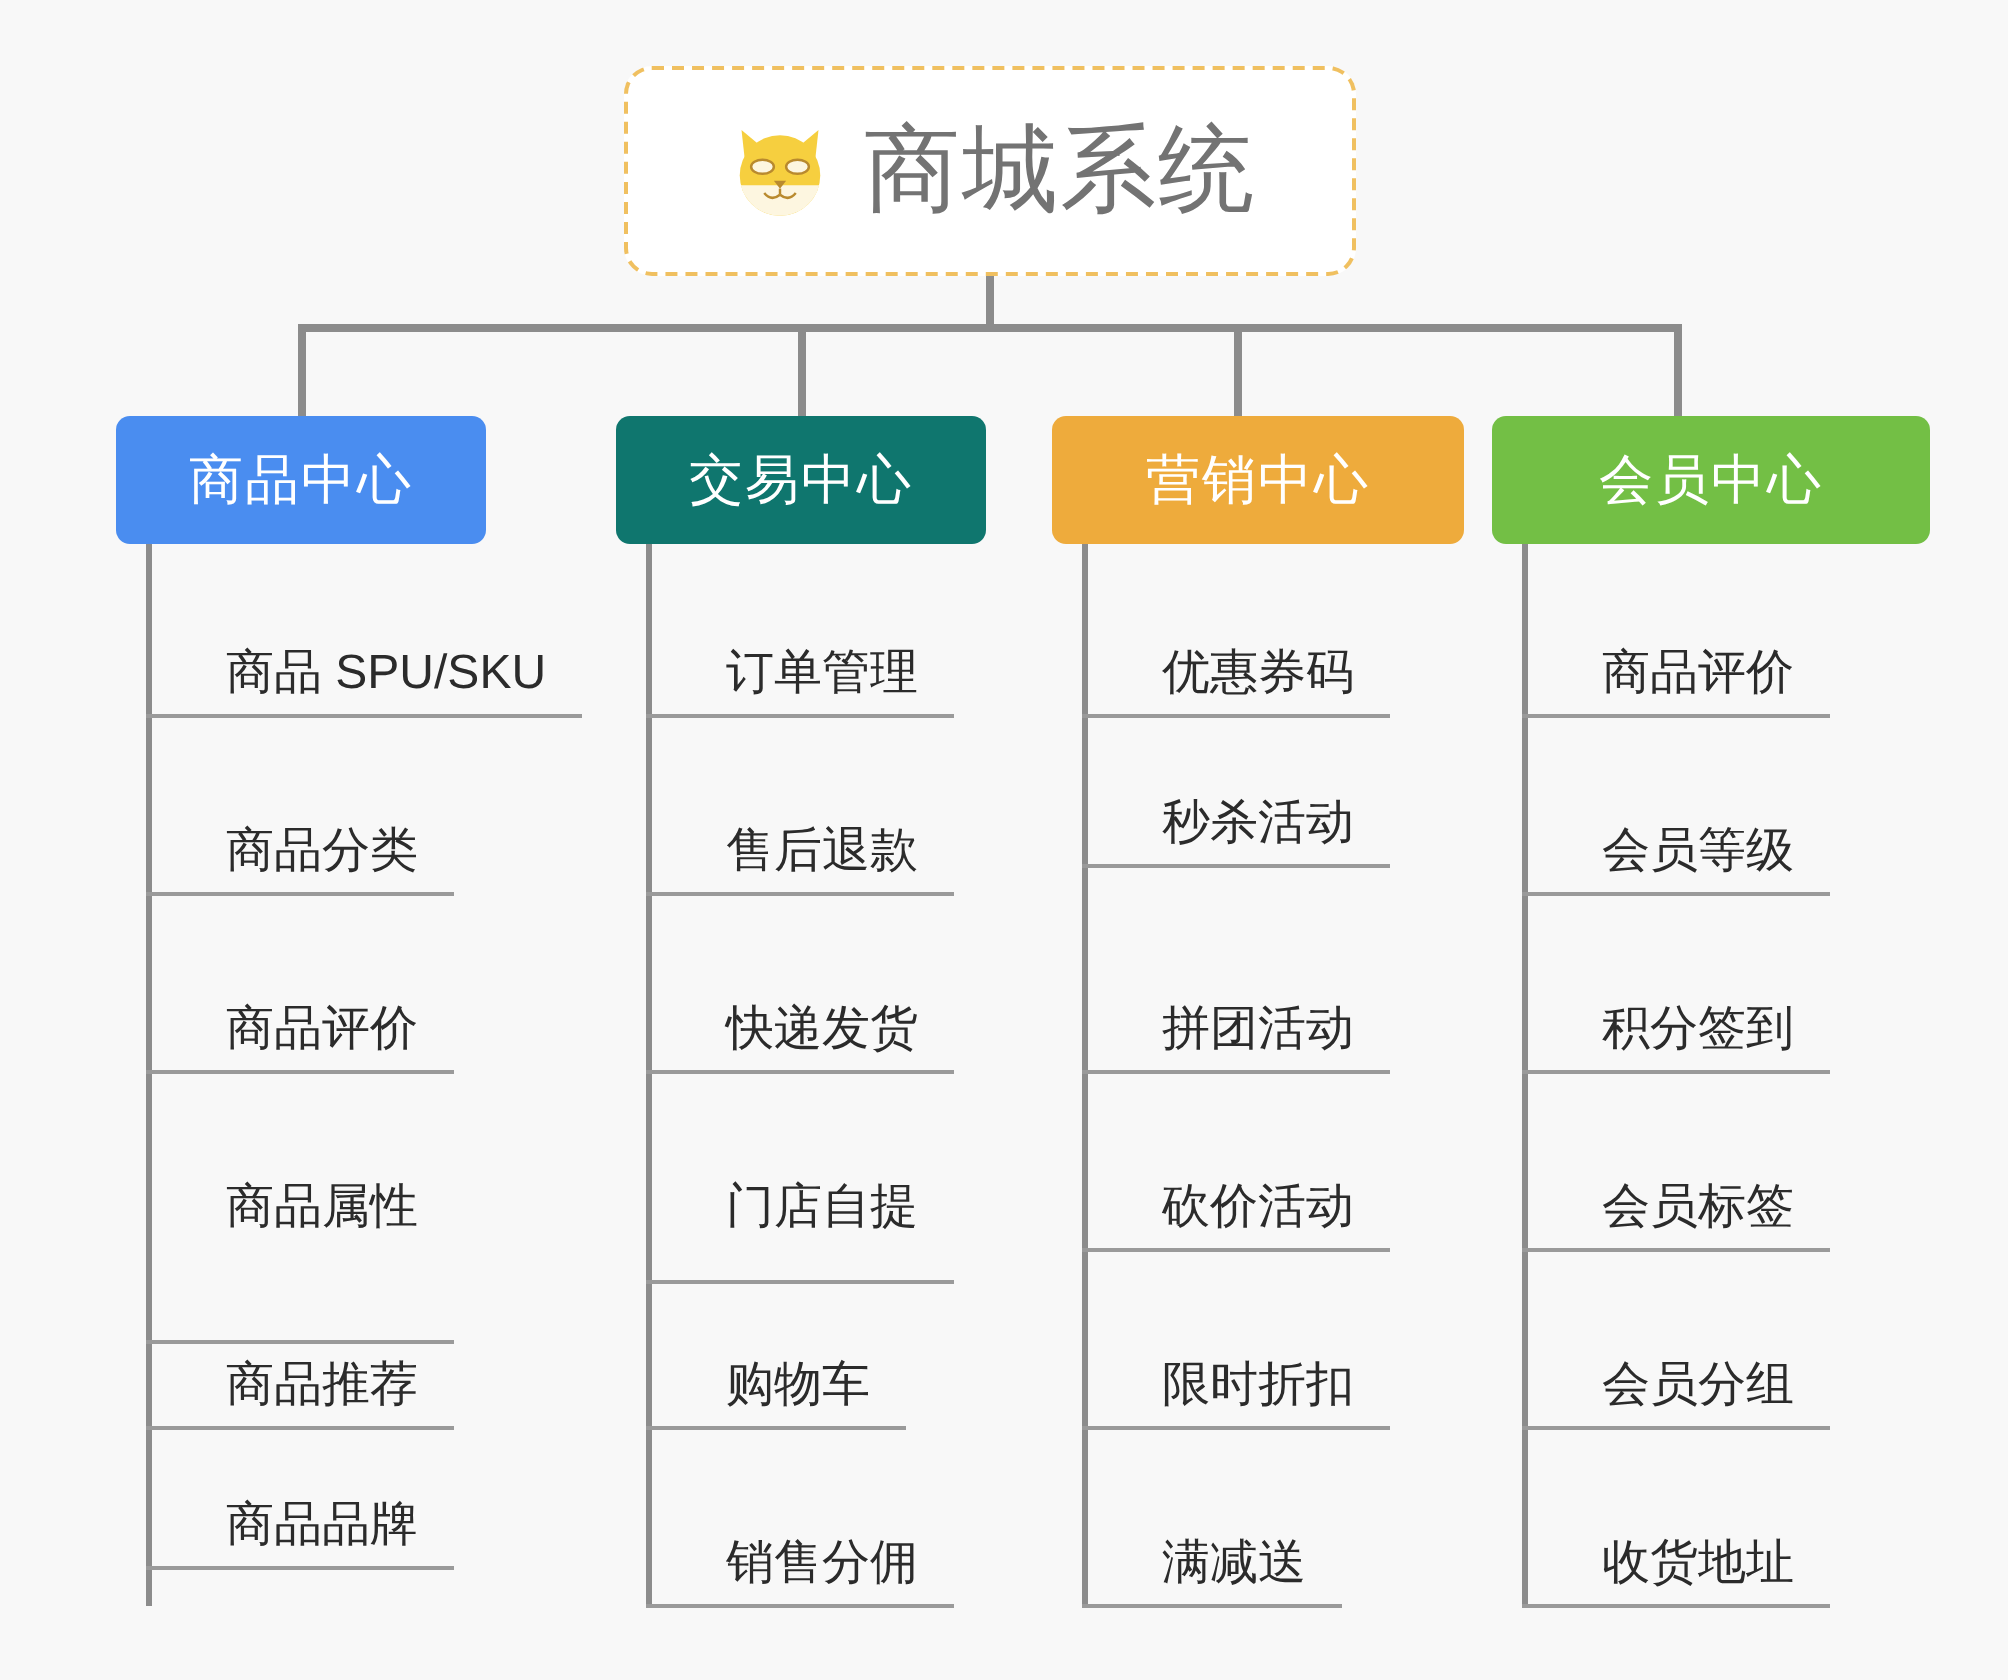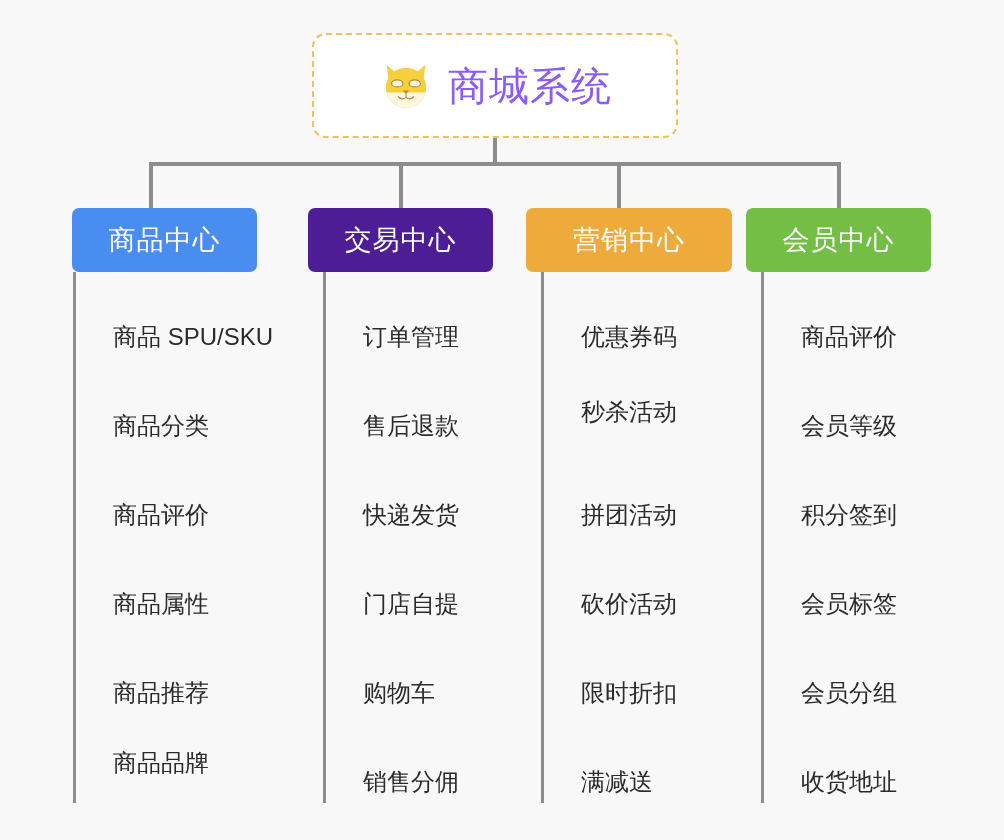--- a/index.html
+++ b/index.html
@@ -36,23 +36,23 @@
     justify-content: center;
     gap: 14px;
   }
   .root-icon {
     width: 56px;
     height: 56px;
     flex: 0 0 auto;
     display: block;
   }
   .root-title {
-    font-size: 40px;
+    font-size: 48px;
     line-height: 1;
-    color: #8b5cf6;
+    color: #737373;
     letter-spacing: 1px;
     white-space: nowrap;
   }
 
   
   .conn {
     position: absolute;
     background: #8c8c8c;
   }
   .conn-v-root {
@@ -98,21 +98,21 @@
     position: absolute;
     left: 0;
     top: 0;
     width: 3px;
     background: #8c8c8c;
   }
   .leaf-item {
     position: absolute;
     left: 0;
     display: flex;
-    flex-direction: row;
+    flex-direction: column;
     align-items: flex-end;
   }
   .leaf-label {
     font-size: 24px;
     color: #2b2b2b;
     white-space: nowrap;
     padding: 0 18px 5px 40px;
     line-height: 1.25;
   }
   .leaf-rule {
@@ -147,21 +147,21 @@
   <div id="connectors">
       <div class="conn conn-v-root"></div>
       <div class="conn conn-h-main" style="left: 149px; width: 692px;"></div>
       <div class="conn conn-drop" style="left: 149px;"></div>
       <div class="conn conn-drop" style="left: 399px;"></div>
       <div class="conn conn-drop" style="left: 617px;"></div>
       <div class="conn conn-drop" style="left: 837px;"></div>
     </div>
 
   <div id="branches">
-      <div class="cat-box" style="left: 58px; width: 185px; background: rgb(74, 141, 240); margin-left: 14px;">
+      <div class="cat-box" style="left: 58px; width: 185px; background: rgb(74, 141, 240);">
         <span>商品中心</span>
       </div>
       <div class="leaf-col" style="left: 73px; height: 528px;">
         <div class="leaf-spine" style="height: 531px;"></div>
         <div class="leaf-item" style="top: 50px;">
           <div class="leaf-label">商品 SPU/SKU</div>
           <div class="leaf-rule"></div>
         </div>
         <div class="leaf-item" style="top: 139px;">
           <div class="leaf-label">商品分类</div>
@@ -177,21 +177,21 @@
         </div>
         <div class="leaf-item" style="top: 406px;">
           <div class="leaf-label">商品推荐</div>
           <div class="leaf-rule"></div>
         </div>
         <div class="leaf-item" style="top: 476px;">
           <div class="leaf-label">商品品牌</div>
           <div class="leaf-rule"></div>
         </div>
       </div>
-      <div class="cat-box" style="left: 308px; width: 185px; background: #4c1d95;">
+      <div class="cat-box" style="left: 308px; width: 185px; background: #0f766e;">
         <span>交易中心</span>
       </div>
       <div class="leaf-col" style="left: 323px; height: 528px;">
         <div class="leaf-spine" style="height: 531px;"></div>
         <div class="leaf-item" style="top: 50px;">
           <div class="leaf-label">订单管理</div>
           <div class="leaf-rule"></div>
         </div>
         <div class="leaf-item" style="top: 139px;">
           <div class="leaf-label">售后退款</div>
@@ -237,21 +237,21 @@
         </div>
         <div class="leaf-item" style="top: 406px;">
           <div class="leaf-label">限时折扣</div>
           <div class="leaf-rule"></div>
         </div>
         <div class="leaf-item" style="top: 495px;">
           <div class="leaf-label">满减送</div>
           <div class="leaf-rule"></div>
         </div>
       </div>
-      <div class="cat-box" style="left: 746px; width: 185px; background: rgb(115, 191, 69);">
+      <div class="cat-box" style="left: 746px; width: 219px; background: rgb(115, 191, 69);">
         <span>会员中心</span>
       </div>
       <div class="leaf-col" style="left: 761px; height: 528px;">
         <div class="leaf-spine" style="height: 531px;"></div>
         <div class="leaf-item" style="top: 50px;">
           <div class="leaf-label">商品评价</div>
           <div class="leaf-rule"></div>
         </div>
         <div class="leaf-item" style="top: 139px;">
           <div class="leaf-label">会员等级</div>

